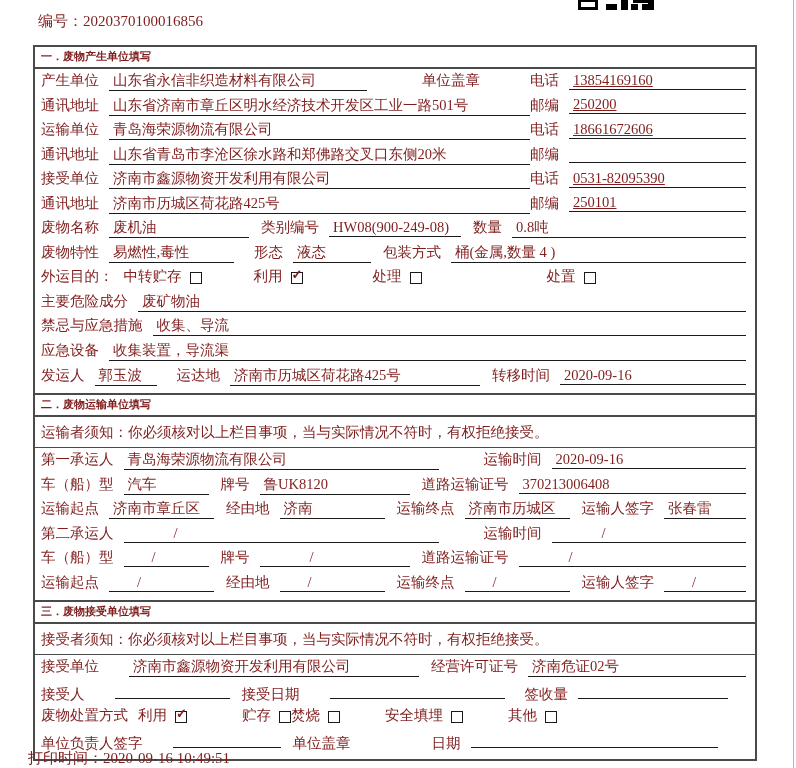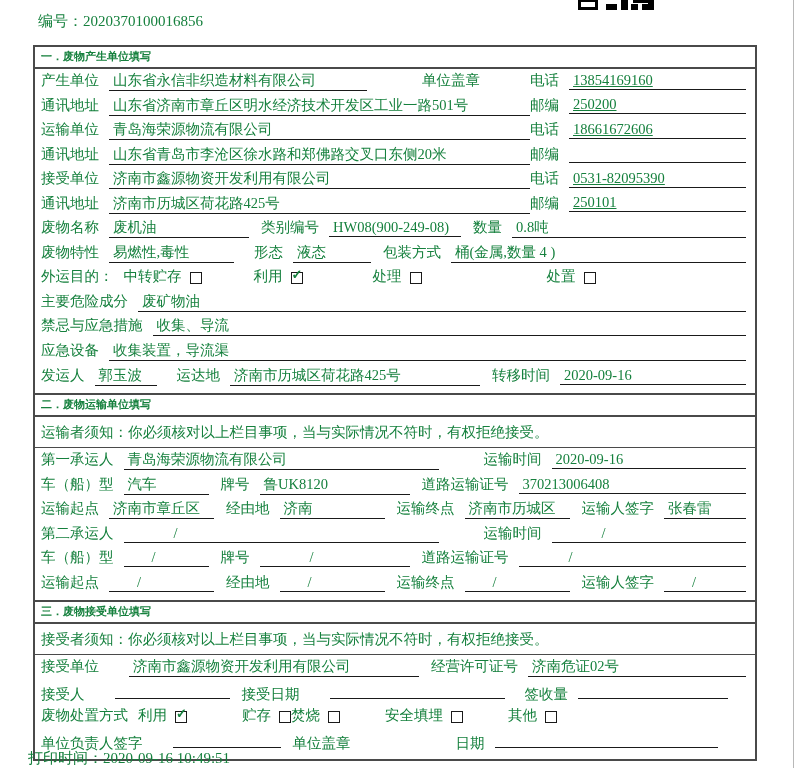--- a/index.html
+++ b/index.html
@@ -1,19 +1,19 @@
 <!DOCTYPE html>
 <html><head>
 <meta charset="utf-8">
 <style>
   * { margin:0; padding:0; box-sizing:border-box; }
   html,body { background:#ffffff; }
   .page {
     position:relative; width:796px; height:768px; background:#ffffff;
-    font-family:"Liberation Serif","DejaVu Serif",serif; color:#15803d;
+    font-family:"Liberation Serif","DejaVu Serif",serif; color:#7f1d1d;
     overflow:hidden;
     padding-left:8px;
   }
   .right-edge { position:absolute; right:2px; top:0; bottom:0; width:1px; background:#b8b8b8; }
   .serial { position:absolute; left:38px; top:12px; font-size:15px; white-space:nowrap; }
   .doc-title { position:absolute; left:95px; right:0; top:2px; text-align:center;
     font-size:25px; font-weight:bold; letter-spacing:1px; }
   .qr { position:absolute; left:578px; top:0; }
   .form-table { position:absolute; left:33px; top:45px; width:724px; border:2px solid #4a4a4a; background:#fff; }
   .sec-head { font-size:11px; font-weight:bold; padding:2px 0 3px 6px; border-bottom:2px solid #4a4a4a; }
@@ -28,21 +28,21 @@
   .rp { margin-left:auto; display:flex; align-items:center; width:216px; flex:none; }
   .rp .val { flex:1;text-decoration:underline; }
   .slash { padding-left:50px; }
   .slash-sm { padding-left:28px; }
   .opt { display:flex; align-items:center; flex:none; }
   .opt .olbl { margin-right:8px; }
   .cb { display:inline-block; width:12px; height:12px; border:1.5px solid #1a1a1a; position:relative; top:1px; flex:none; }
   .cb.checked::after { content:"✓"; position:absolute; top:-5px; left:0; font-size:13px; font-weight:bold; line-height:1; }
   .footer { position:absolute; left:28px; top:749px; font-size:15px; white-space:nowrap; }
   .ml12{margin-left:12px} .ml20{margin-left:20px} .ml40{} .ml45{margin-left:45px}
-  .ml52{margin-left:52px} .ml55{margin-left:55px} .ml70{margin-left:70px} .ml95{margin-left:95px} .ml125{margin-left:125px}
+  .ml52{margin-left:52px} .ml55{margin-left:55px} .ml70{margin-left:70px} .ml95{margin-left:71px} .ml125{margin-left:125px}
   .mr18{margin-right:18px} .mr28{margin-right:28px}
 </style>
 </head>
 <body>
 
 <div class="page">
 
   <div class="serial"><span>编号：</span><span>2020370100016856</span></div>
 
 

